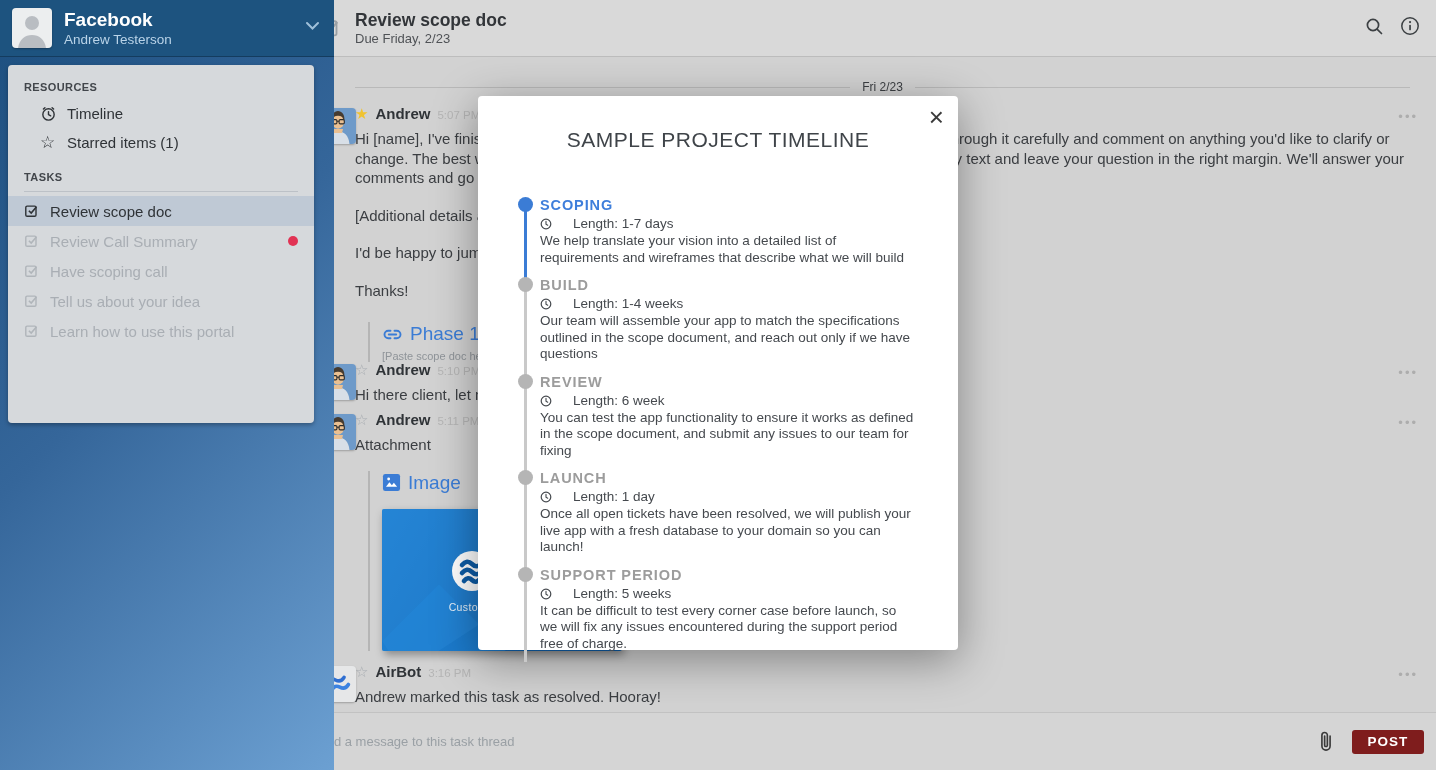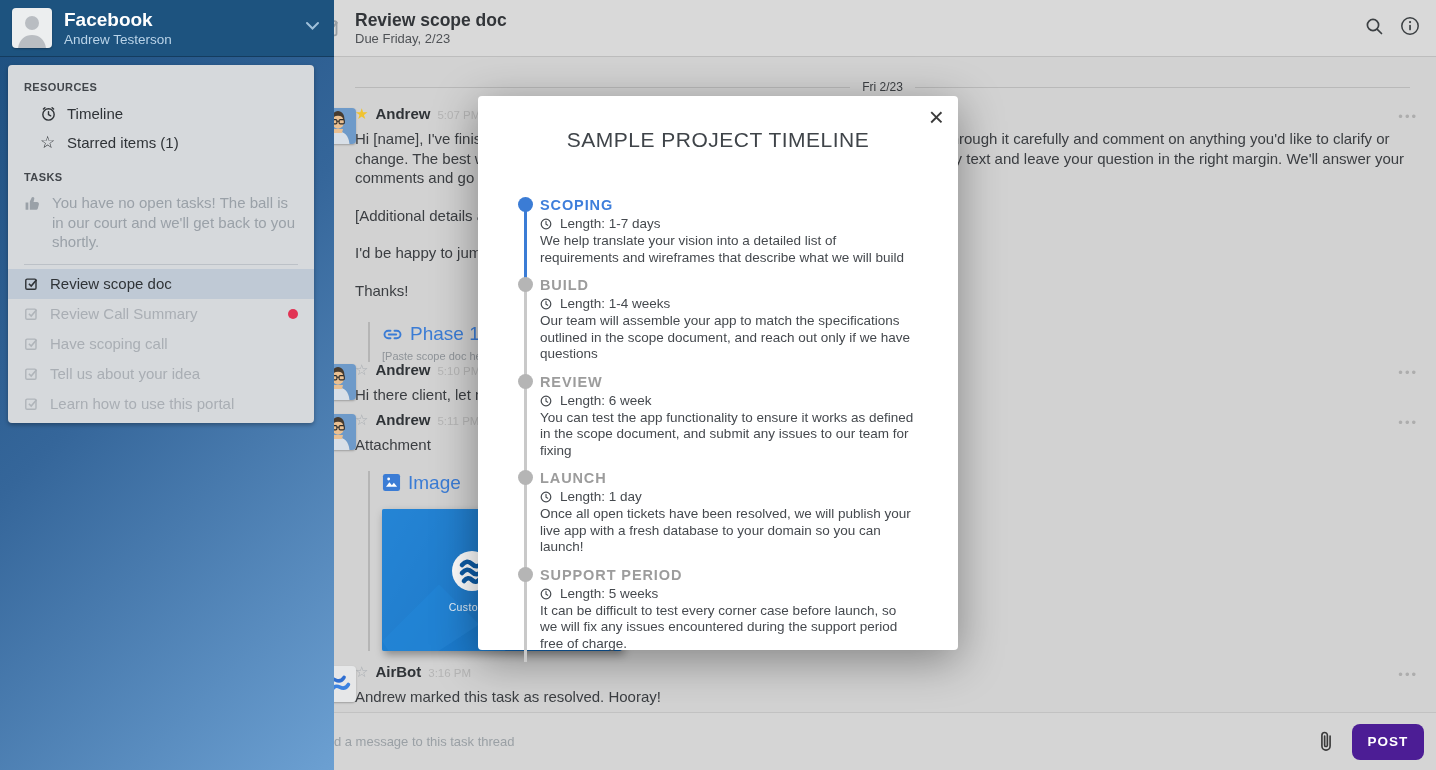--- a/index.html
+++ b/index.html
@@ -131,22 +131,22 @@
     display:flex; align-items:center; padding:0 12px 0 20px;
   }
   .composer input{
     flex:1; background:transparent; border:none; outline:none;
     font-family:"Liberation Sans", sans-serif;
     font-size:13px; color:#3b3e42;
   }
   .composer input::placeholder{ color:#9aa0a5; opacity:1; }
   .clip-btn{ cursor:pointer; margin-right:16px; color:#3a3a3a; }
   .post-btn{
-    width:72px; height:36px; background:#4c1d95; color:#ffffff;
-    border:none; border-radius:8px; font-family:"Liberation Sans", sans-serif;
+    width:72px; height:24px; background:#7f1d1d; color:#ffffff;
+    border:none; border-radius:3px; font-family:"Liberation Sans", sans-serif;
     font-size:13.5px; font-weight:700; letter-spacing:1px; cursor:pointer;
   }
 
   
   .modal{
     position:absolute; left:478px; top:96px; width:480px; height:554px;
     background:#ffffff; border-radius:4px; z-index:10;
     box-shadow:0 10px 45px rgba(0,0,0,.38);
   }
   .modal-close{
@@ -169,21 +169,21 @@
     position:absolute; left:0; top:1px; width:15px; height:15px; border-radius:50%;
     background:#b5b5b5;
   }
   .phase.active .dot{ background:#3b7cd5; }
   .phase-name{
     font-size:14.5px; font-weight:700; letter-spacing:.9px; color:#9c9c9c;
     line-height:19px;
   }
   .phase.active .phase-name{ color:#3e7edb; }
   .phase-meta{
-    display:flex; align-items:center; gap:8px;
+    display:flex; align-items:center; gap:21px;
     font-size:13.5px; color:#45494e; line-height:18px;
   }
   .phase-meta .ic{ color:#45494e; }
   .phase-desc{ font-size:13.5px; color:#45494e; line-height:16.5px; max-width:378px; }
 </style>
 </head>
 <body>
 
 <div class="sidebar">
   <div class="sb-header">
@@ -221,28 +221,20 @@
       <span>Timeline</span>
     </div>
 
     <div class="sb-row">
       <span class="ic sb-star-glyph">☆</span>
       <span>Starred items (1)</span>
     </div>
 
     <div class="sb-section-title sb-tasks-title">TASKS</div>
 
-    <div class="sb-note">
-      <span class="ic">
-        <svg width="18" height="17" viewBox="0 0 17 16">
-            <path fill="currentColor" d="M1.5 7h2.6v7H1.5zM5.5 14h5.6c1 0 1.8-.65 2-1.6l.95-3.4c.3-1.2-.55-2.4-1.8-2.4H9l.75-3.05C9.95 2.7 9.3 1.8 8.4 1.8c-.45 0-.85.25-1.1.65L5.5 6.2z"></path>
-          </svg>
-      </span>
-      <span>You have no open tasks! The ball is in our court and we'll get back to you shortly.</span>
-    </div>
 
     <div class="sb-divider"></div>
 
     <div class="task-row selected">
       <span class="ic">
         <svg width="16" height="16" viewBox="0 0 18 18">
             <g fill="none" stroke="currentColor">
               <rect x="2" y="3.5" width="11.5" height="11.5" rx="1.5" stroke-width="1.6"></rect>
               <path d="M5.5 8.7l2.6 2.6 6-7.2" stroke-width="1.8"></path>
             </g>

